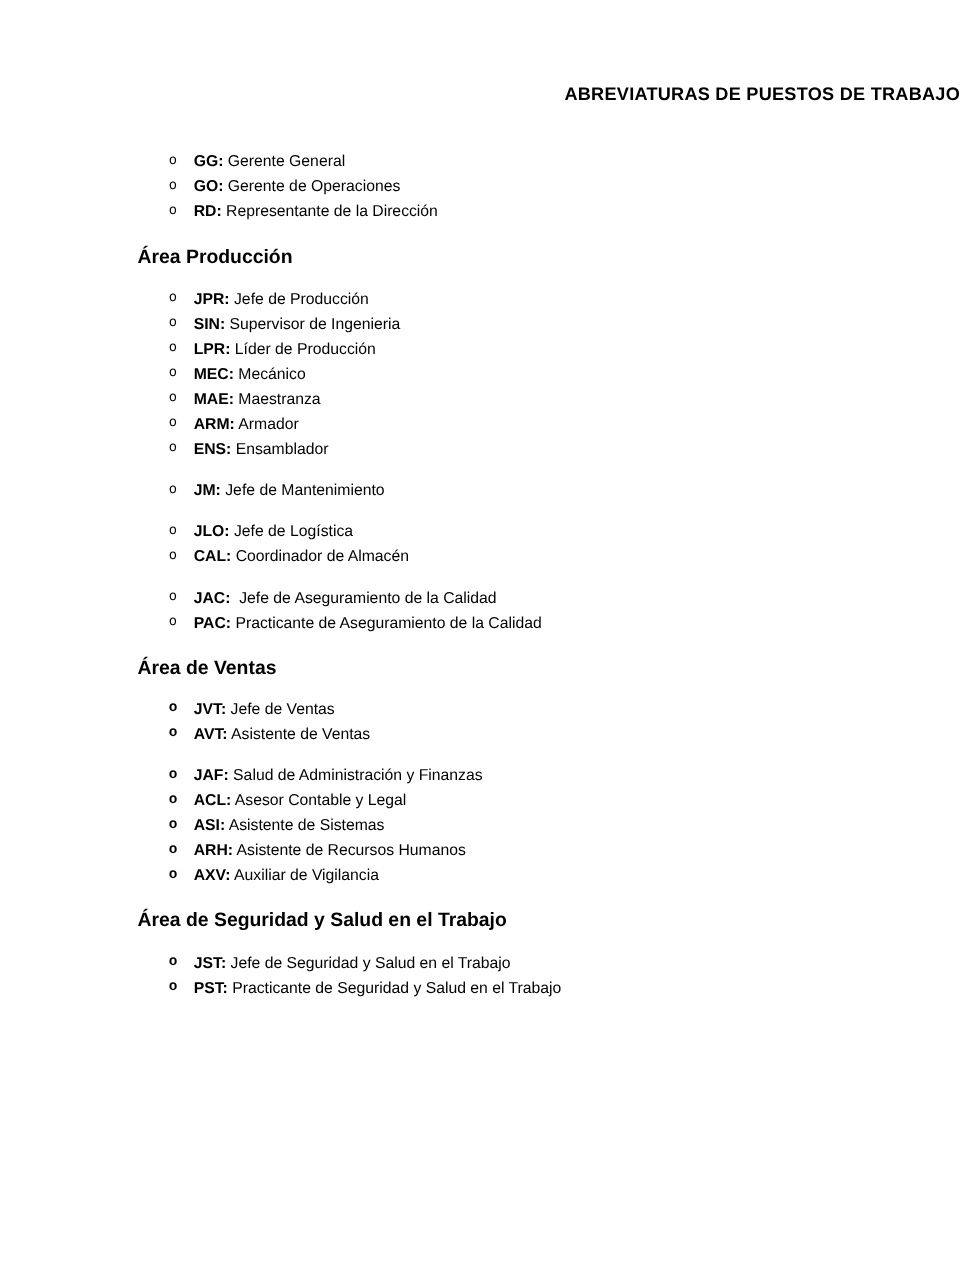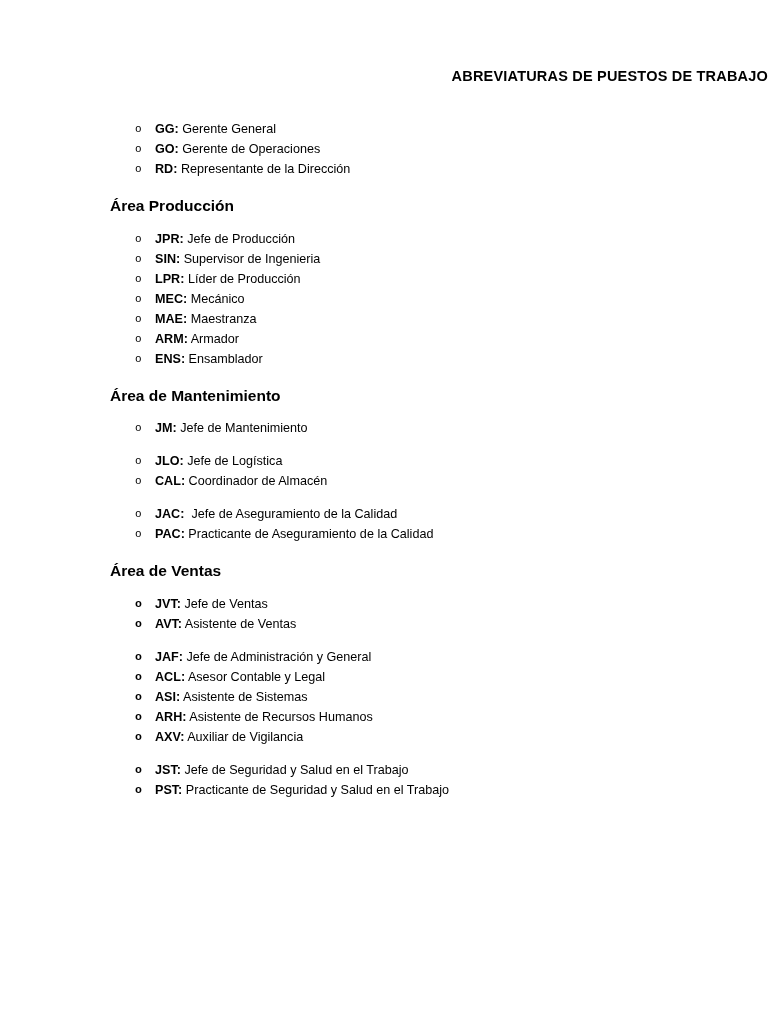--- a/index.html
+++ b/index.html
@@ -102,44 +102,44 @@
         <div class="section-heading heading-gap-before">Área Producción</div>
         <ul class="bullet-list list-gap-before">
           <li class="bullet-item"><span class="bullet-marker">o</span><span class="abbr">JPR:</span><span class="desc"> Jefe de Producción</span></li>
           <li class="bullet-item"><span class="bullet-marker">o</span><span class="abbr">SIN:</span><span class="desc"> Supervisor de Ingenieria</span></li>
           <li class="bullet-item"><span class="bullet-marker">o</span><span class="abbr">LPR:</span><span class="desc"> Líder de Producción</span></li>
           <li class="bullet-item"><span class="bullet-marker">o</span><span class="abbr">MEC:</span><span class="desc"> Mecánico</span></li>
           <li class="bullet-item"><span class="bullet-marker">o</span><span class="abbr">MAE:</span><span class="desc"> Maestranza</span></li>
           <li class="bullet-item"><span class="bullet-marker">o</span><span class="abbr">ARM:</span><span class="desc"> Armador</span></li>
           <li class="bullet-item"><span class="bullet-marker">o</span><span class="abbr">ENS:</span><span class="desc"> Ensamblador</span></li>
         </ul>
-        <div class="section-heading heading-gap-before">Área de Mantenimiento</div>
         <ul class="bullet-list list-gap-before">
           <li class="bullet-item"><span class="bullet-marker">o</span><span class="abbr">JM:</span><span class="desc"> Jefe de Mantenimiento</span></li>
         </ul>
         <ul class="bullet-list list-gap-before">
           <li class="bullet-item"><span class="bullet-marker">o</span><span class="abbr">JLO:</span><span class="desc"> Jefe de Logística</span></li>
           <li class="bullet-item"><span class="bullet-marker">o</span><span class="abbr">CAL:</span><span class="desc"> Coordinador de Almacén</span></li>
         </ul>
         <ul class="bullet-list list-gap-before">
           <li class="bullet-item"><span class="bullet-marker">o</span><span class="abbr">JAC:</span><span class="desc">  Jefe de Aseguramiento de la Calidad</span></li>
           <li class="bullet-item"><span class="bullet-marker">o</span><span class="abbr">PAC:</span><span class="desc"> Practicante de Aseguramiento de la Calidad</span></li>
         </ul>
         <div class="section-heading heading-gap-before">Área de Ventas</div>
         <ul class="bullet-list list-gap-before">
           <li class="bullet-item"><span class="bullet-marker heavy">o</span><span class="abbr">JVT:</span><span class="desc"> Jefe de Ventas</span></li>
           <li class="bullet-item"><span class="bullet-marker heavy">o</span><span class="abbr">AVT:</span><span class="desc"> Asistente de Ventas</span></li>
         </ul>
         <ul class="bullet-list list-gap-before">
-          <li class="bullet-item"><span class="bullet-marker heavy">o</span><span class="abbr">JAF:</span><span class="desc"> Jefe de Administración y General</span></li>
+          <li class="bullet-item"><span class="bullet-marker heavy">o</span><span class="abbr">JAF:</span><span class="desc"> Salud de Administración y Finanzas</span></li>
           <li class="bullet-item"><span class="bullet-marker heavy">o</span><span class="abbr">ACL:</span><span class="desc"> Asesor Contable y Legal</span></li>
           <li class="bullet-item"><span class="bullet-marker heavy">o</span><span class="abbr">ASI:</span><span class="desc"> Asistente de Sistemas</span></li>
           <li class="bullet-item"><span class="bullet-marker heavy">o</span><span class="abbr">ARH:</span><span class="desc"> Asistente de Recursos Humanos</span></li>
           <li class="bullet-item"><span class="bullet-marker heavy">o</span><span class="abbr">AXV:</span><span class="desc"> Auxiliar de Vigilancia</span></li>
         </ul>
+        <div class="section-heading heading-gap-before">Área de Seguridad y Salud en el Trabajo</div>
         <ul class="bullet-list list-gap-before">
           <li class="bullet-item"><span class="bullet-marker heavy">o</span><span class="abbr">JST:</span><span class="desc"> Jefe de Seguridad y Salud en el Trabajo</span></li>
           <li class="bullet-item"><span class="bullet-marker heavy">o</span><span class="abbr">PST:</span><span class="desc"> Practicante de Seguridad y Salud en el Trabajo</span></li>
         </ul>
       </div>
 
   </div>
 
 </div>
 

